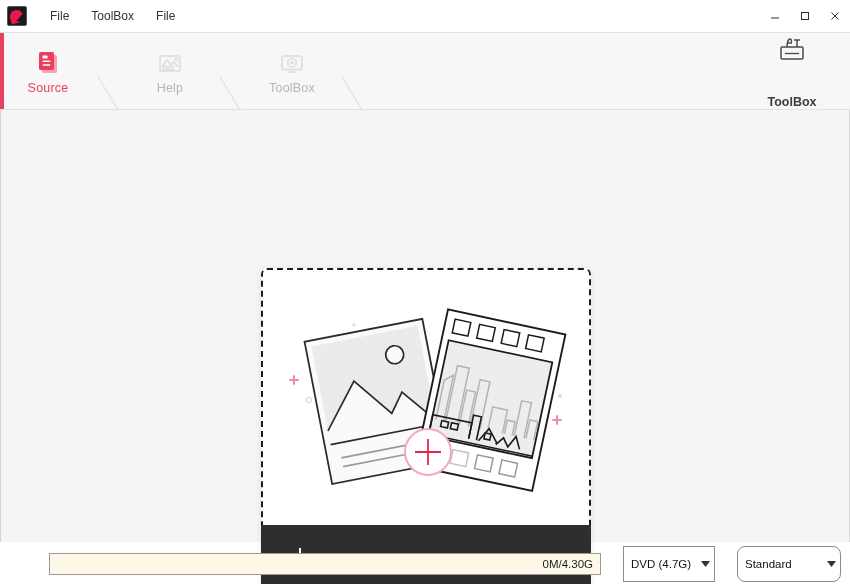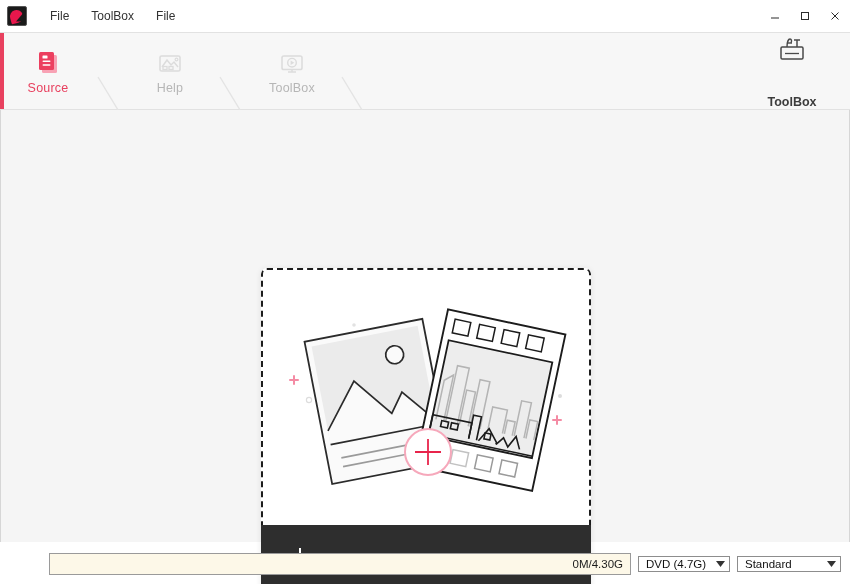--- a/index.html
+++ b/index.html
@@ -147,45 +147,45 @@
     flex: 1 1 auto; text-align: center; color: #f2f2f2;
     font-size: 14.5px; margin-right: 44px; letter-spacing: .2px;
   }
 
   
   .statusbar {
     height: 42px; flex: 0 0 42px;
     background: #ffffff;
     border-top: 1px solid #ffffff;
     display: flex; align-items: center;
-    padding: 0 9px; gap: 7px; margin-left: 40px;
+    padding: 0 9px; gap: 22px; margin-left: 40px;
   }
   .progress {
     flex: 1 1 auto; height: 22px;
     background: #fdf8e8;
     border: 1px solid #9a9a9a;
     display: flex; align-items: center; justify-content: flex-end;
     padding-right: 7px;
     font-size: 11.5px; color: #1c1c1c;
     position: relative;
   }
   .combo {
-    height: 16px; border: 1px solid #8d8d8d; background: #ffffff;
+    height: 36px; border: 1px solid #8d8d8d; background: #ffffff;
     display: flex; align-items: center;
     font-size: 11.5px; color: #111; cursor: default;
     padding-left: 7px; position: relative;
   }
   .combo .cval { white-space: nowrap; }
   .combo .arrow {
     margin-left: auto; width: 18px; height: 100%;
     display: flex; align-items: center; justify-content: center;
   }
   .combo .arrow svg { display: block; }
   .combo-disc { width: 92px; }
-  .combo-quality { width: 104px; }
+  .combo-quality { width: 104px; border-radius: 8px; }
 </style>
 </head>
 <body>
 
 <div id="app">
 
   <div class="titlebar">
     <div class="app-icon"></div>
 
     <div class="menubar">

